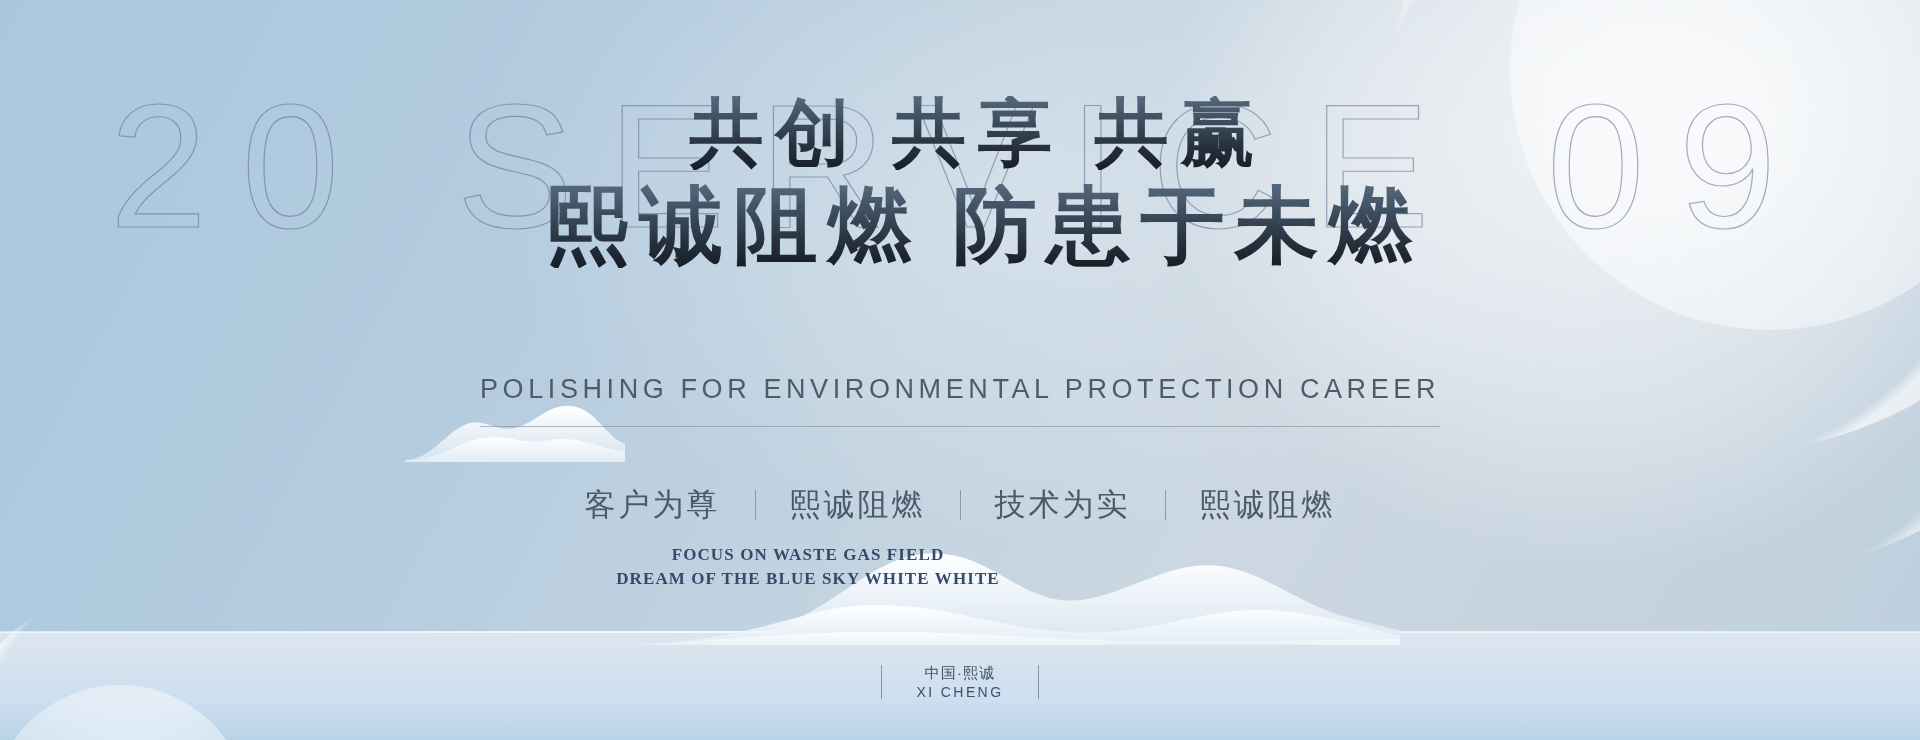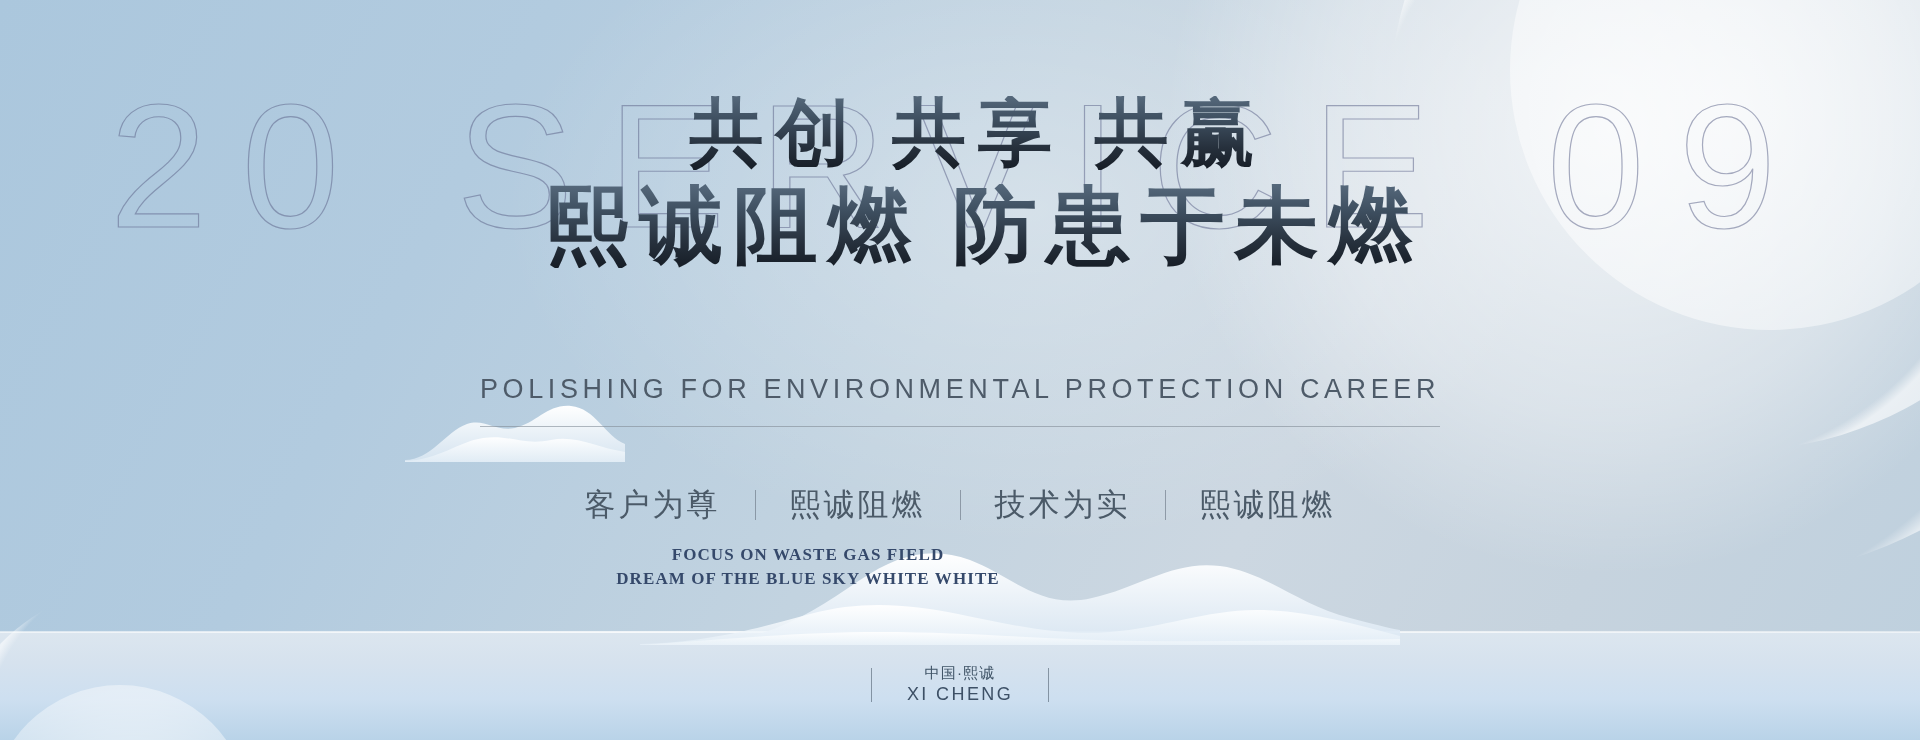--- a/index.html
+++ b/index.html
@@ -145,21 +145,21 @@
     display:flex; align-items:center; justify-content:center; gap:35px;
   }
   .brand-bar { width:1px; height:34px; background:rgba(90,106,122,.65); }
   .brand-words { text-align:center; line-height:1.32; }
   .brand-cn {
     font-family:"Liberation Sans", sans-serif;
     font-size:15px; letter-spacing:1.2px; color:#3f5366;
   }
   .brand-en {
     font-family:"Liberation Sans", sans-serif;
-    font-size:18px; letter-spacing:2.4px; color:#3d5066;text-align:center;
+    font-size:14px; letter-spacing:2.4px; color:#3d5066;text-align:center;
   }
 </style>
 </head>
 <body>
 
 <div id="banner">
 
   <div class="glow glow-center"></div>
   <div class="glow glow-tr"></div>
 

